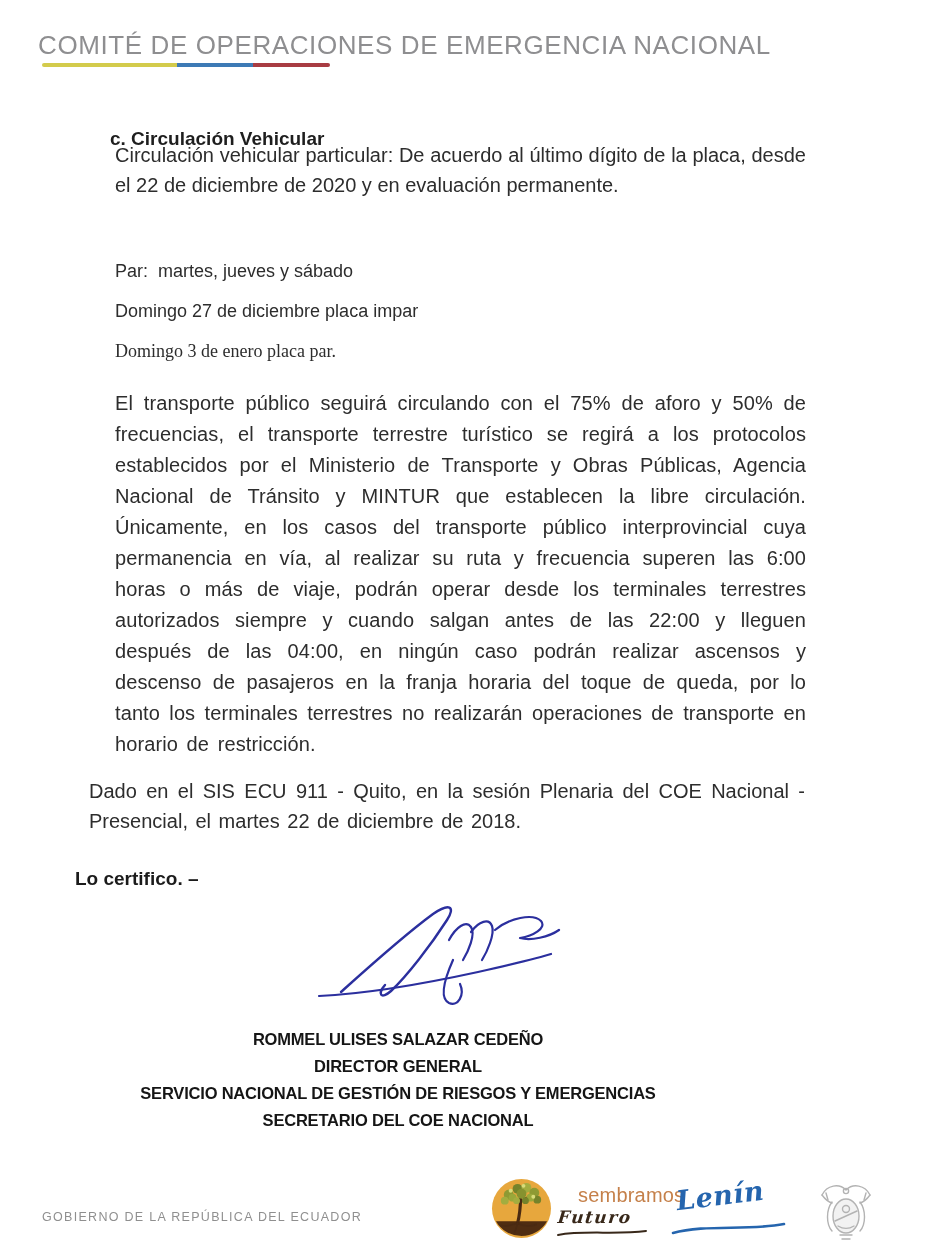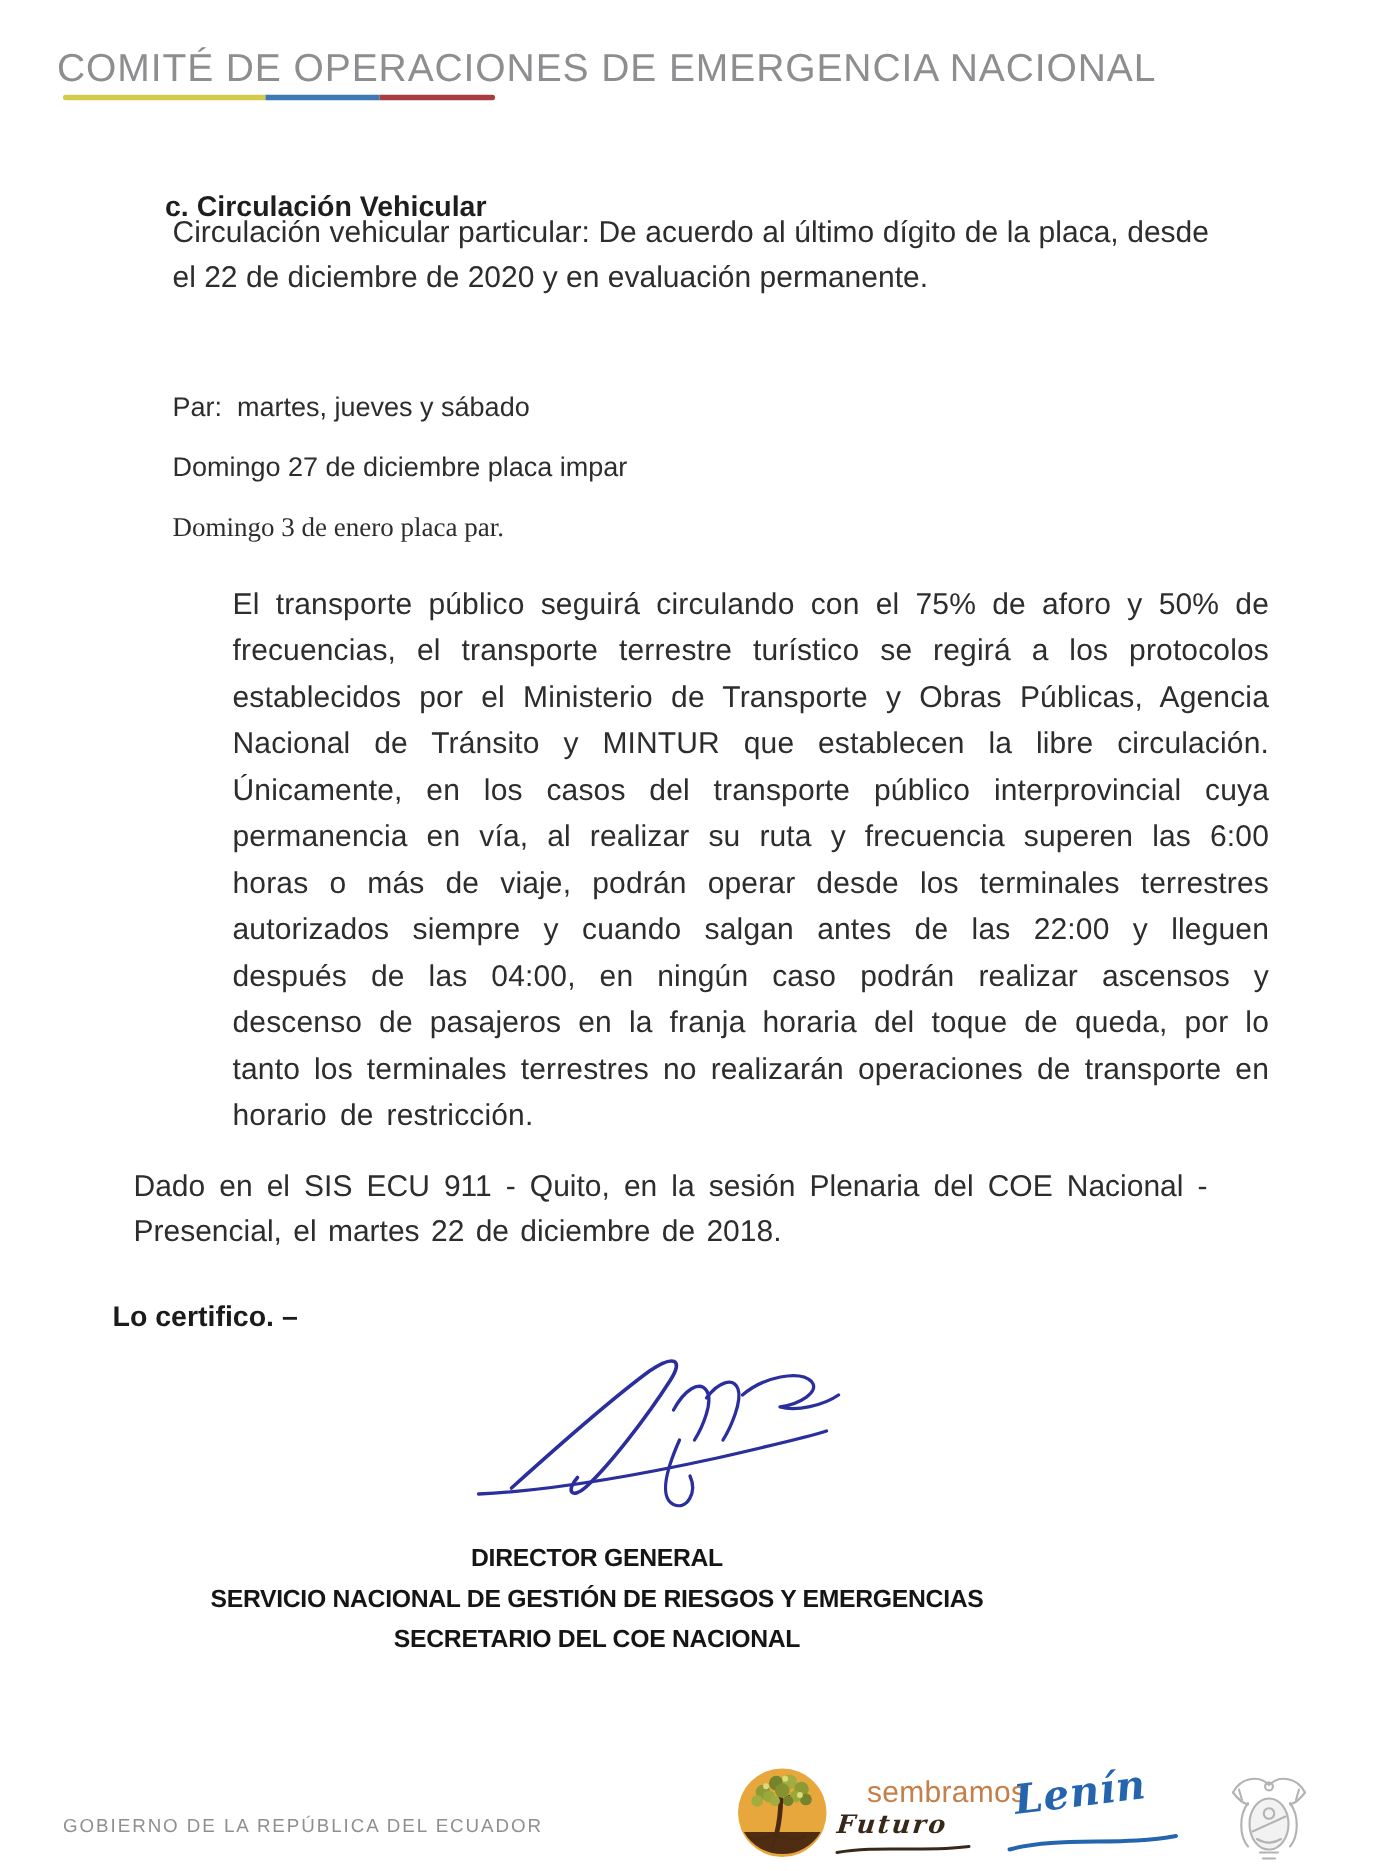--- a/index.html
+++ b/index.html
@@ -64,21 +64,20 @@
   }
   .item-0 { top: 216px; }
   .item-1 { top: 256px; }
   .item-2 { top: 296px; }
   .item-3 { top: 336px; font-family: Liberation Serif, serif; }
   .para-transport {
     top: 388px;
     line-height: 31px;
     word-spacing: 3px;
     letter-spacing: 0.1px;
-    margin-left: 40px;
   }
   .para-issued {
     top: 776px;
     left: 89px;
     width: 716px;
     word-spacing: 2px;
   }
   .certify-label {
     position: absolute;
     left: 75px; top: 868px;
@@ -178,20 +177,21 @@
         <path d="M168,34 C176,23 186,20 189,28 C192,36 184,54 179,62" stroke-width="2.2"></path>
 
         <path d="M192,32 C206,20 230,15 238,23 C244,30 230,38 217,40 C228,43 246,39 256,32" stroke-width="2.2"></path>
 
         <path d="M150,62 C142,80 136,100 146,105 C155,109 162,97 157,86" stroke-width="2.2"></path>
       </g>
     </svg>
   </div>
 
   <div class="signatory-block">
+    <div>ROMMEL ULISES SALAZAR CEDEÑO</div>
     <div>DIRECTOR GENERAL</div>
     <div>SERVICIO NACIONAL DE GESTIÓN DE RIESGOS Y EMERGENCIAS</div>
     <div>SECRETARIO DEL COE NACIONAL</div>
   </div>
 
   <div class="footer-gov-label">GOBIERNO DE LA REPÚBLICA DEL ECUADOR</div>
 
   <div class="sembramos-logo">
     <svg class="sembramos-circle" viewBox="0 0 62 62">
       <circle cx="31" cy="31" r="30" fill="#e7a73d"></circle>

